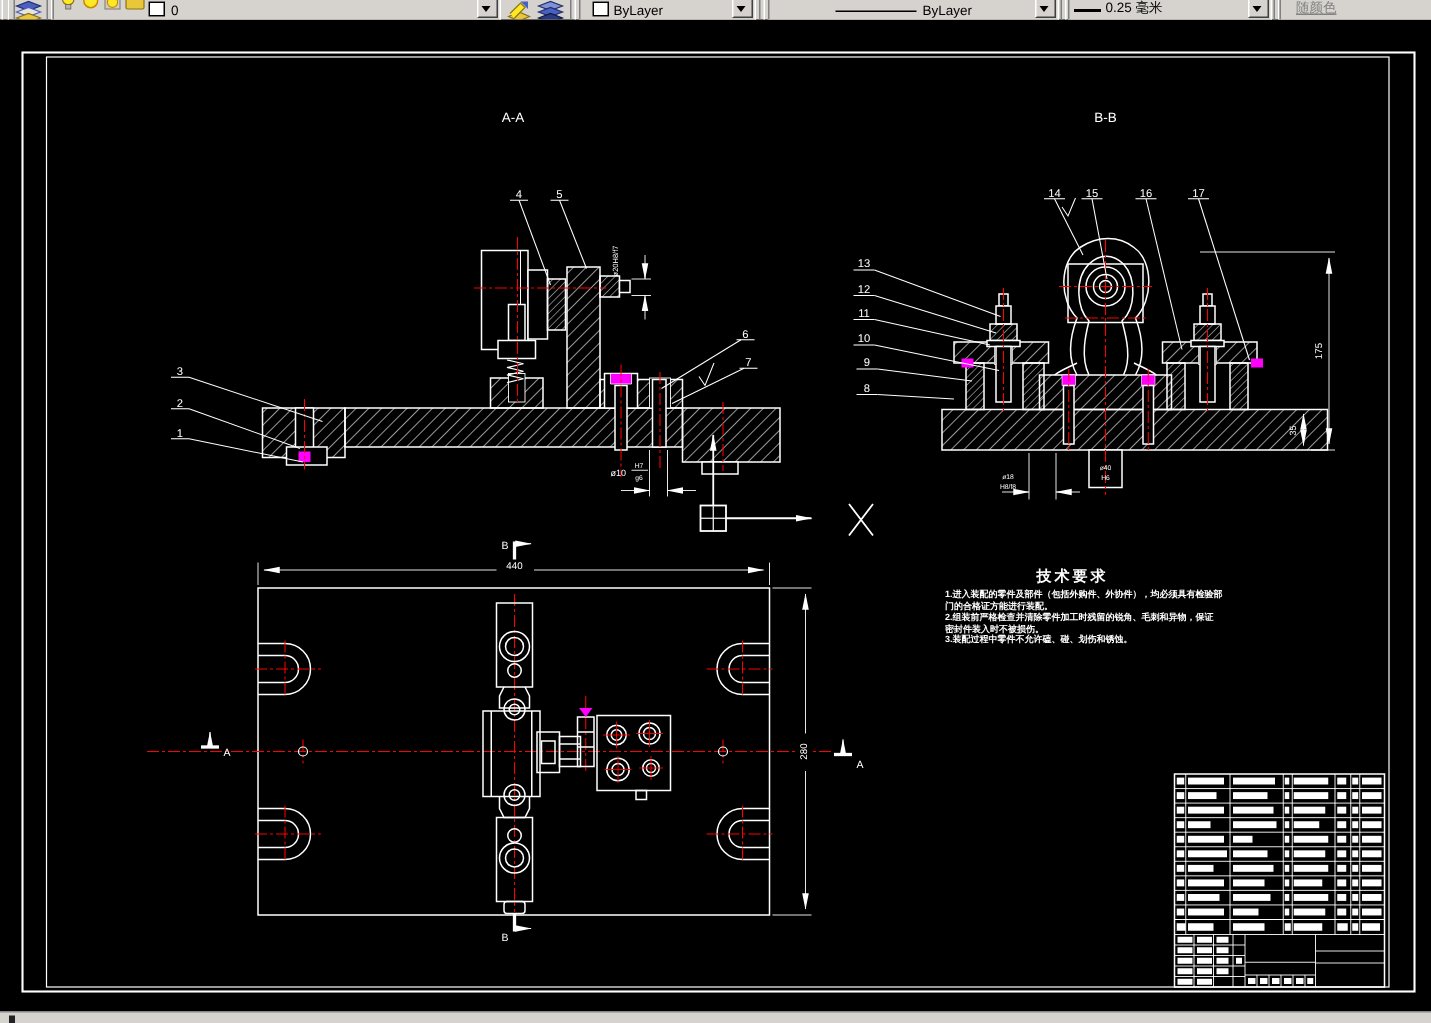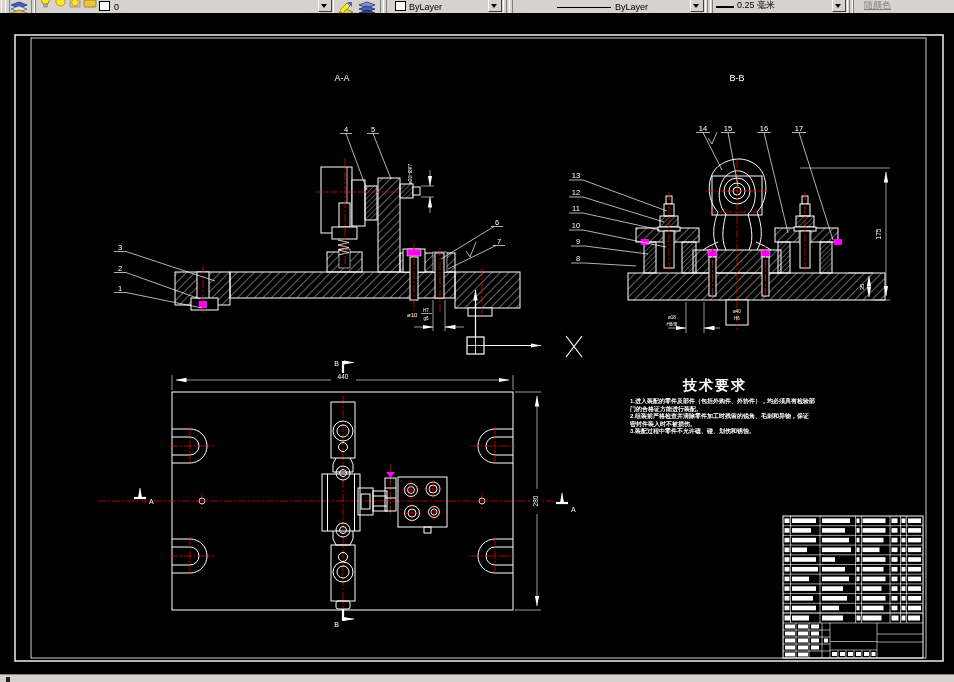--- a/index.html
+++ b/index.html
@@ -18,21 +18,21 @@
   .cbtn:after{content:"";position:absolute;left:2px;top:4px;border:3px solid transparent;border-top:4px solid #000;}
   .chip{position:absolute;bottom:2px;width:9px;height:8px;background:#fff;border:1px solid #000;}
   .lineglyph{position:absolute;bottom:5px;height:1px;background:#000;}
   .lineglyph.thick{height:2px;}
   .ticon{position:absolute;}
   
   .canvas{position:absolute;top:0;left:0;width:954px;height:682px;background:#000;}
   svg text{font-family:"Liberation Sans", sans-serif;fill:#fff;}
   
   .tech{position:absolute;left:630px;top:377px;width:170px;color:#fff;z-index:5;}
-  .tech-title{font-size:14px;font-weight:bold;text-align:center;letter-spacing:2px;margin-bottom:3px;}
+  .tech-title{font-size:10px;font-weight:bold;text-align:center;letter-spacing:2px;margin-bottom:3px;}
   .tech-line{font-size:6px;line-height:7.5px;white-space:nowrap;font-weight:bold;}
   
   .cmd{position:absolute;left:0;top:674px;width:954px;height:8px;background:#d6d3ce;border-top:1px solid #868686;z-index:10;}
   .cmd .mark{position:absolute;left:6px;top:2px;width:4px;height:5px;background:#222;}
 </style>
 </head>
 <body>
 
 <div class="screen">
 

